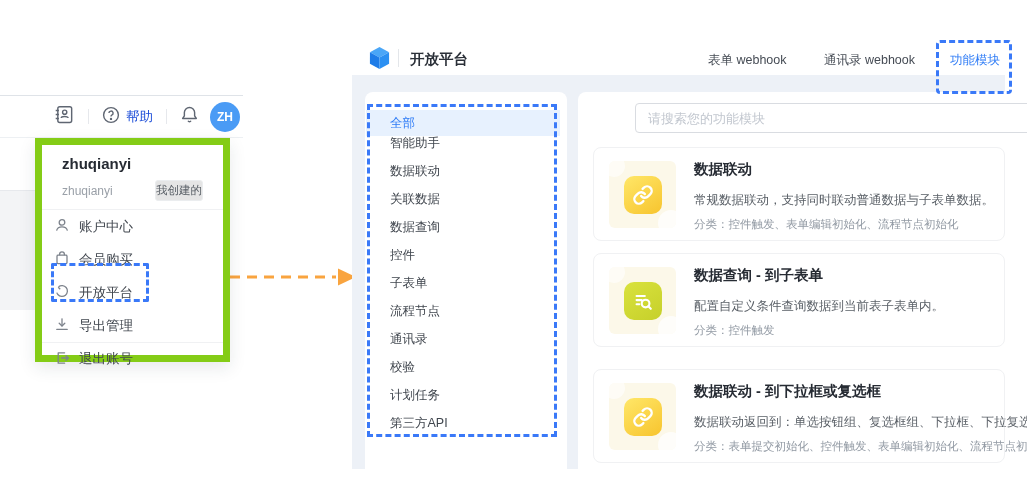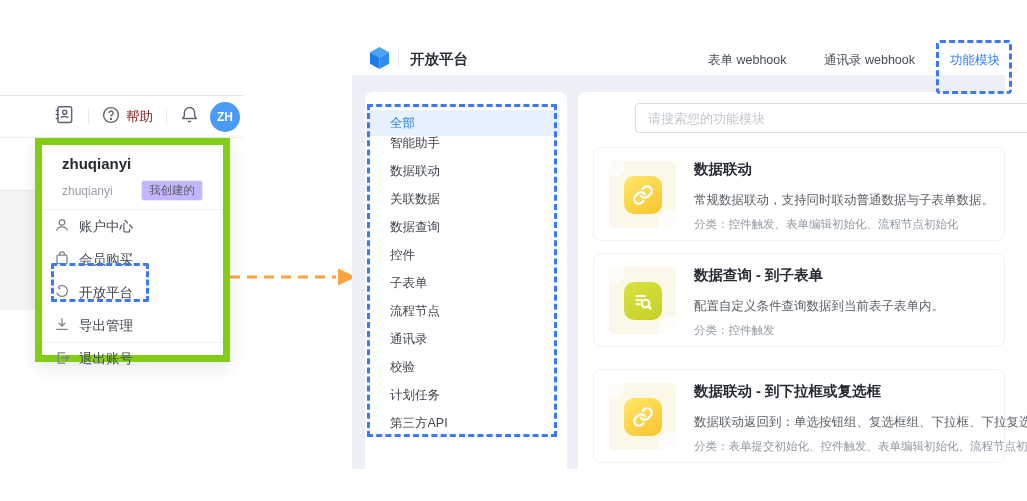--- a/index.html
+++ b/index.html
@@ -9,33 +9,33 @@
 
   
   .lp-header { position:absolute; left:0; top:95px; width:243px; height:43px;
     background:#fff; border-top:1px solid #dfe3e8; border-bottom:1px solid #edf0f3;
     display:flex; align-items:center; }
   .lp-strip-line { position:absolute; left:0; top:190px; width:37px; height:1px; background:#e7e9ed; }
   .lp-strip-block { position:absolute; left:0; top:191px; width:37px; height:119px; background:#f3f4f6; }
 
   .tb-icon { display:flex; align-items:center; justify-content:center; cursor:pointer; }
   .tb-sep { width:1px; height:15px; background:#e6e8ec; }
-  .help-group { display:flex; align-items:center; gap:6px; color:#7f1d1d; font-size:13.5px; cursor:pointer; }
+  .help-group { display:flex; align-items:center; gap:6px; color:#1d4ed8; font-size:13.5px; cursor:pointer; }
   .avatar { width:30px; height:30px; border-radius:50%; background:#4a9bf5; color:#fff;
     font-size:12px; font-weight:bold; display:flex; align-items:center; justify-content:center; cursor:pointer; }
 
   
   .dropdown { position:absolute; left:35px; top:138px; width:195px; height:224px; background:#fff;
     border:7px solid #84cc16; box-shadow:0 6px 16px rgba(31,45,61,.10); z-index:5; }
   .dd-head { padding:10px 20px 0 20px; height:55px; }
   .dd-username { font-size:15px; font-weight:bold; color:#262b33; }
   .dd-subrow { margin-top:8px; display:flex; align-items:center; justify-content:space-between; }
   .dd-subname { font-size:12px; color:#9aa0a8; }
-  .dd-badge { font-size:11.5px; color:#595f66; background:#c4b5fd; border:1px solid #ebedef;
-    padding:2px 7px; border-radius:3px; }
+  .dd-badge { font-size:11.5px; color:#595f66; background:#e5e5e5; border:1px solid #ebedef;
+    padding:2px 0; border-radius:3px; }
   .dd-divider { height:1px; background:#f0f1f3; margin:0; }
   .dd-item { height:33px; display:flex; align-items:center; gap:9px; padding-left:12px;
     font-size:13.5px; color:#40464e; cursor:pointer; }
   .dd-item svg { flex:0 0 auto; }
   .dd-exit { height:32px; }
   .dd-dashed-box { position:absolute; left:9px; top:118px; width:98px; height:39px;
     border:3px dashed #3a79f8; border-radius:2px; pointer-events:none; }
 
   
   .arrow-svg { position:absolute; left:142px; top:264px; width:216px; height:26px; }

